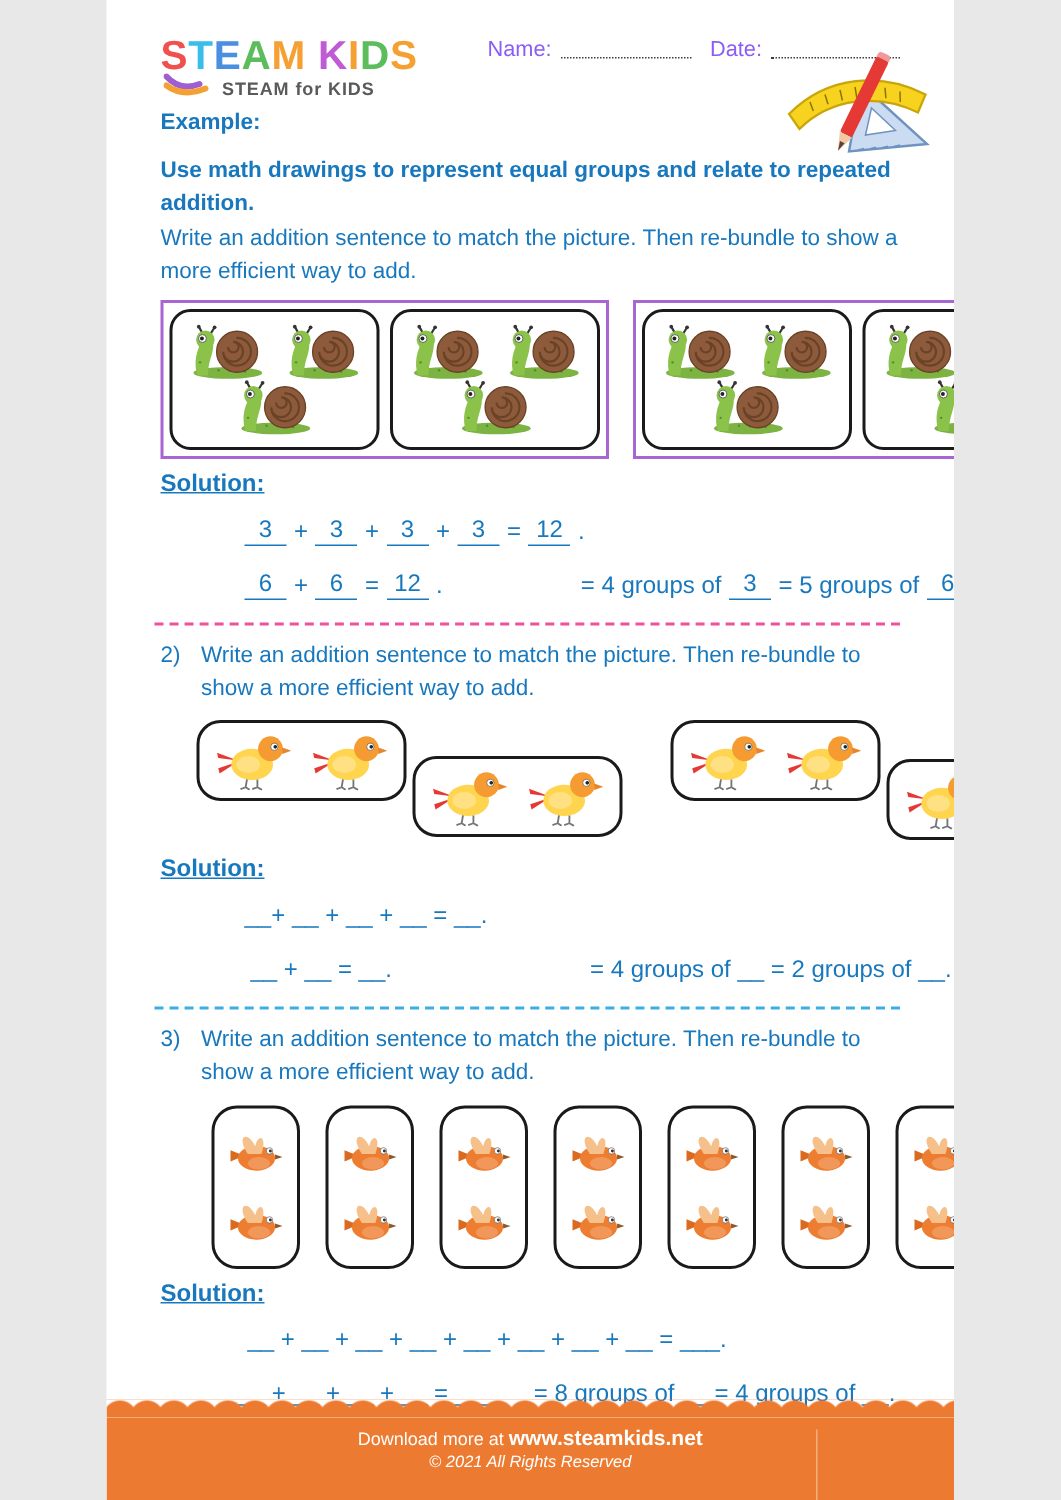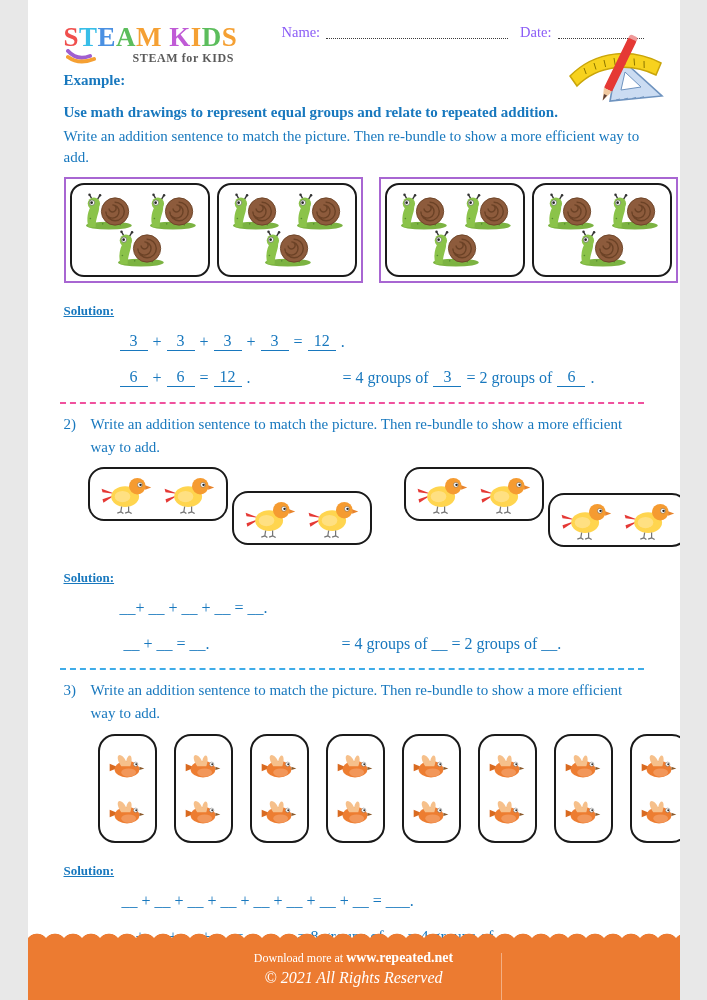--- a/index.html
+++ b/index.html
@@ -1,24 +1,24 @@
 <!DOCTYPE html>
 <html><head>
 <meta charset="utf-8">
 <style>
   html,body { margin:0; padding:0; background:#e8e8e8; }
-  .page { width:652px; height:1000px; position:relative; background:#ffffff;
-          overflow:hidden; font-family:Liberation Serif, serif; margin:0 auto; }
+  .page { width:565px; height:1000px; position:relative; background:#ffffff;
+          overflow:hidden; font-family:Liberation Sans, sans-serif; margin:0 auto; }
   .content { padding:24px 36px 0 36px; position:relative; }
 
   
   .header-row { display:flex; align-items:flex-start; }
   .logo { width:218px; }
   .logo-word { font-size:27px; font-weight:bold; letter-spacing:.5px; line-height:1; white-space:pre; }
-  .logo-sub { display:flex; align-items:center; margin-left:2px; margin-top:-2px;gap:28px; }
+  .logo-sub { display:flex; align-items:center; margin-left:2px; margin-top:-2px; }
   .logo-sub-text { font-size:12px; font-weight:bold; color:#5a5a5a; letter-spacing:.6px; margin-left:3px; }
   .name-date { flex:1; display:flex; align-items:flex-end; margin-top:0; font-size:14.5px; color:#8b5cf6; }
   .dotline { border-bottom:1.6px dotted #3c3c3c; height:14px; }
   .name-line { flex:1; margin:0 12px 2px 6px; }
   .date-line { width:86px; margin:0 0 2px 6px; }
 
   
   .title-row { display:flex; align-items:center; gap:9px; margin-top:6px; }
   .page-title { font-size:17.5px; font-weight:bold; color:#F70D0D; margin:0; letter-spacing:.2px; }
   .ruler-art { position:absolute; top:34px; right:14px; }
@@ -30,21 +30,21 @@
 
   
   .snail-row { display:flex; gap:16px; margin-top:8px; }
   .purple-box { border:2.5px solid #A866D2; padding:4px; display:flex; gap:7px; }
   .animal-box { border:2.5px solid #1a1a1a; border-radius:14px; width:136px; height:90px;
                 display:flex; flex-wrap:wrap; justify-content:space-evenly; align-content:center;
                 align-items:center; background:#fff; }
   .snail-svg { width:56px; height:37px; }
 
   
-  .sol-label { font-weight:bold; font-size:13px; text-decoration:underline; margin:20px 0 0; }
+  .sol-label { font-weight:bold; font-size:16px; text-decoration:underline; margin:8px 0 0; }
   .eq-row { display:flex; align-items:flex-end; margin-top:13px; margin-left:56px; font-size:16px; }
   .eq { display:flex; align-items:flex-end; gap:5px; white-space:nowrap; }
   .eq .blank { display:inline-block; min-width:18px; padding:0 5px; border-bottom:1.8px solid #1878BE; text-align:center; }
   .eq-gap-lg { margin-left:92px; }
   .eq-gap-md { margin-left:96px; }
   .eq-gap-sm { margin-left:26px; }
   .eq-str { white-space:pre; }
 
   .divider { border:none; border-top:2.5px dashed #F0519E; margin:15px 0 9px -4px; }
   .divider.blue-d { border-top-color:#3FACE8; }
@@ -70,21 +70,21 @@
 
   
   .footer { position:absolute; left:0; right:0; bottom:0; }
   .scallops { height:12px;
     background-image:radial-gradient(circle at 9px 12px, #EC7B31 11px, rgba(0,0,0,0) 11.7px);
     background-size:18px 12px; background-repeat:repeat-x; }
   .footer-band { background:#EC7B31; height:50px; color:#fff; text-align:center; padding-top:5px; position:relative; }
   .footer-band::after { content:""; position:absolute; left:473px; top:8px; bottom:0; width:1px; background:rgba(255,255,255,.4); }
   .dl-line { font-size:12px; }
   .site { font-weight:bold; font-size:14px; }
-  .copy-line { font-size:16px; font-style:italic; margin-top:3px; }
+  .copy-line { font-size:11px; font-style:italic; margin-top:3px; }
   .hidden-defs { position:absolute; width:0; height:0; overflow:hidden; }
 </style>
 </head>
 <body>
 
 <div class="page">
 
   <svg class="hidden-defs" xmlns="http://www.w3.org/2000/svg" xmlns:xlink="http://www.w3.org/1999/xlink" aria-hidden="true">
     <defs>
       <g id="snail-def">
@@ -241,21 +241,21 @@
           <span class="blank">6</span>
           <span>+</span>
           <span class="blank">6</span>
           <span>=</span>
           <span class="blank">12</span>
           <span>.</span>
         </div>
       <div class="eq eq-gap-lg">
           <span>= 4 groups of</span>
           <span class="blank">3</span>
-          <span>= 2 groups of</span>
+          <span>= 5 groups of</span>
           <span class="blank">6</span>
           <span>.</span>
         </div>
     </div>
 
     <hr class="divider">
 
     <div class="prob blue">
       <span class="prob-num">2)</span>
       <span class="prob-text">Write an addition sentence to match the picture. Then re-bundle to show a more efficient way to add.</span>
@@ -385,19 +385,19 @@
       <span class="eq-str">__ + __ + __ + __ = ___</span>
       <span class="eq-str eq-gap-sm">= 8 groups of __ = 4 groups of __.</span>
     </div>
 
   </div>
 
   <div class="footer">
     <div class="scallops"></div>
     <div class="footer-band">
       <div class="dl-line">
-        <span>Download more at </span><span class="site">www.repeated.net</span>
+        <span>Download more at </span><span class="site">www.steamkids.net</span>
       </div>
       <div class="copy-line">© 2021 All Rights Reserved</div>
     </div>
   </div>
 
 </div>
 
 </body></html>

